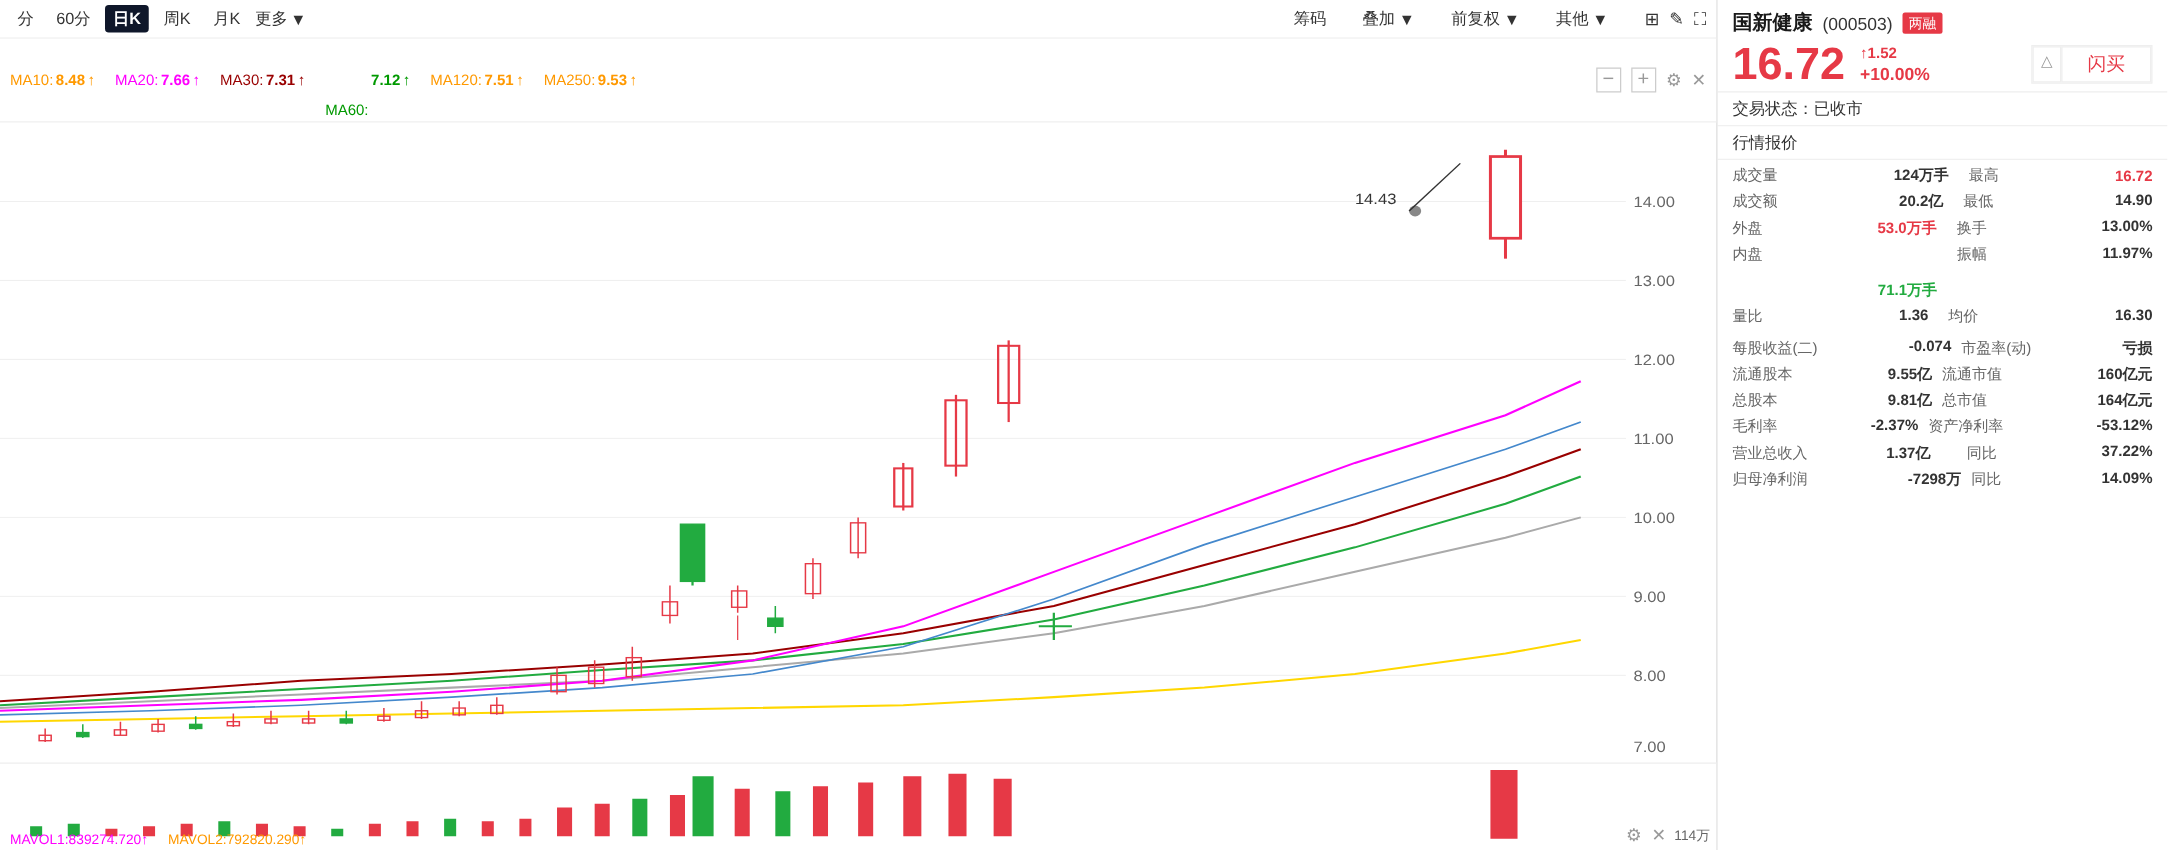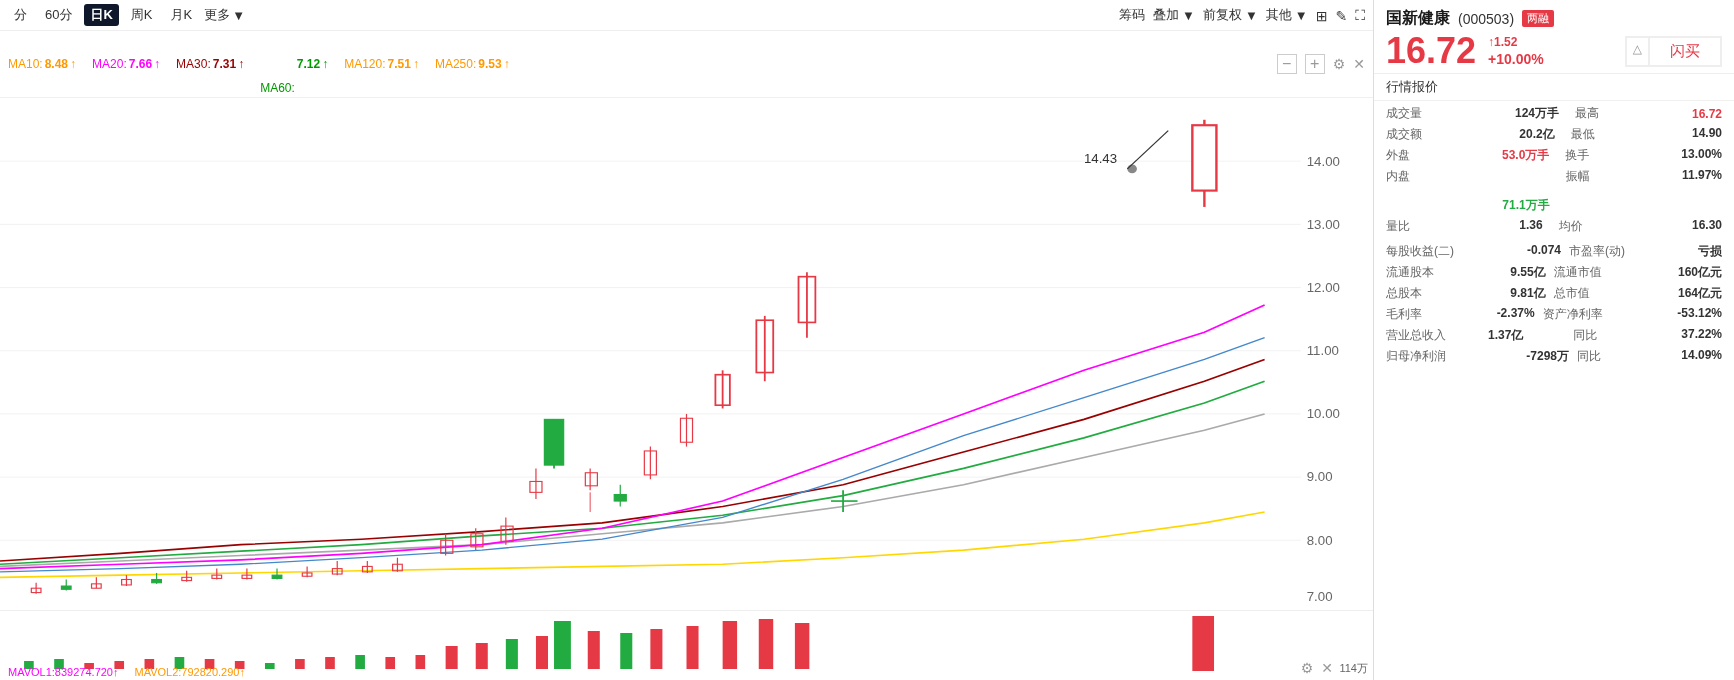--- a/index.html
+++ b/index.html
@@ -38,22 +38,22 @@
     .toolbar-more {
       display: flex;
       align-items: center;
       gap: 2px;
       color: #333;
       font-size: 13px;
     }
     .toolbar-right {
       margin-left: auto;
       display: flex;
-      align-items: flex-end;
-      gap: 8px;
+      align-items: center;
+      gap: 29px;
       color: #333;
       font-size: 13px;
     }
     .toolbar-right .item {
       display: flex;
       align-items: center;
       gap: 3px;
     }
     .toolbar-icons {
       display: flex;
@@ -455,20 +455,21 @@
       </div>
       <div class="flash-buy">
         <div style="display:flex; border:1px solid #eee;">
           <span class="arrow-up-btn">△</span>
           <span class="flash-buy-btn">闪买</span>
         </div>
       </div>
     </div>
   </div>
 
+  <div class="trade-status">交易状态：已收市</div>
 
   <div class="section-title">行情报价</div>
 
   <div style="padding: 2px 12px;">
 
     <div style="display:grid; grid-template-columns:auto auto auto auto; gap:0; padding:2px 0; align-items:center;">
       <span style="font-size:12px; color:#666;">成交量</span>
       <span style="font-size:12px; font-weight:bold; color:#333; text-align:right; padding-right:16px;">124万手</span>
       <span style="font-size:12px; color:#666;">最高</span>
       <span style="font-size:12px; font-weight:bold; color:#e63946; text-align:right;">16.72</span>
@@ -517,21 +518,21 @@
       <span style="font-size:12px; font-weight:bold; color:#333; text-align:right;">164亿元</span>
     </div>
     <div style="display:grid; grid-template-columns:auto auto auto auto; gap:0; padding:2px 0;">
       <span style="font-size:12px; color:#666;">毛利率</span>
       <span style="font-size:12px; font-weight:bold; color:#333; text-align:right; padding-right:8px;">-2.37%</span>
       <span style="font-size:12px; color:#666; white-space:nowrap;">资产净利率</span>
       <span style="font-size:12px; font-weight:bold; color:#333; text-align:right;">-53.12%</span>
     </div>
     <div style="display:grid; grid-template-columns:auto auto auto auto; gap:0; padding:2px 0;">
       <span style="font-size:12px; color:#666; white-space:nowrap;">营业总收入</span>
-      <span style="font-size:12px; font-weight:bold; color:#333; text-align:left; padding-right:8px;">1.37亿</span>
+      <span style="font-size:12px; font-weight:bold; color:#333; text-align:center; padding-right:8px;">1.37亿</span>
       <span style="font-size:12px; color:#666;">同比</span>
       <span style="font-size:12px; font-weight:bold; color:#333; text-align:right;">37.22%</span>
     </div>
     <div style="display:grid; grid-template-columns:auto auto auto auto; gap:0; padding:2px 0;">
       <span style="font-size:12px; color:#666; white-space:nowrap;">归母净利润</span>
       <span style="font-size:12px; font-weight:bold; color:#333; text-align:right; padding-right:8px;">-7298万</span>
       <span style="font-size:12px; color:#666;">同比</span>
       <span style="font-size:12px; font-weight:bold; color:#333; text-align:right;">14.09%</span>
     </div>
   </div>

